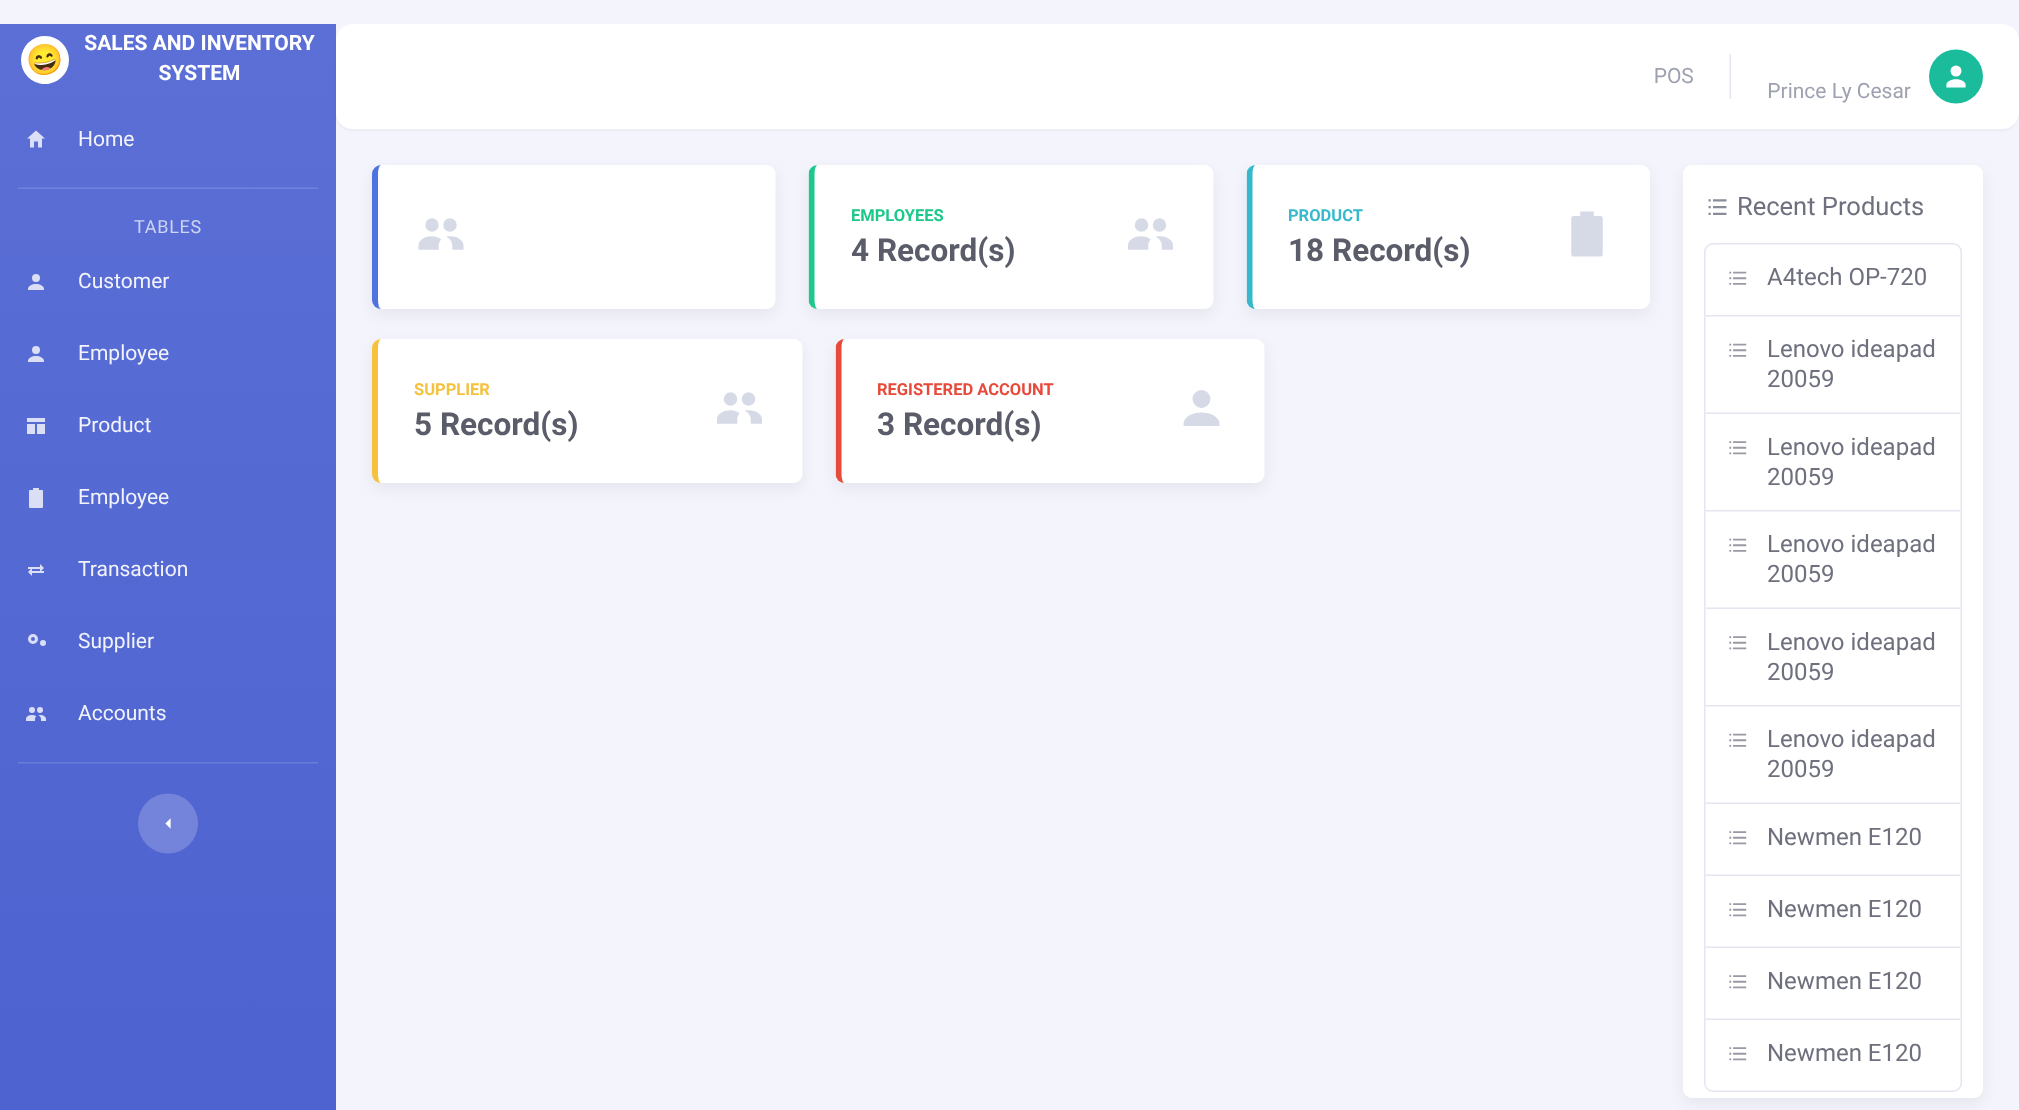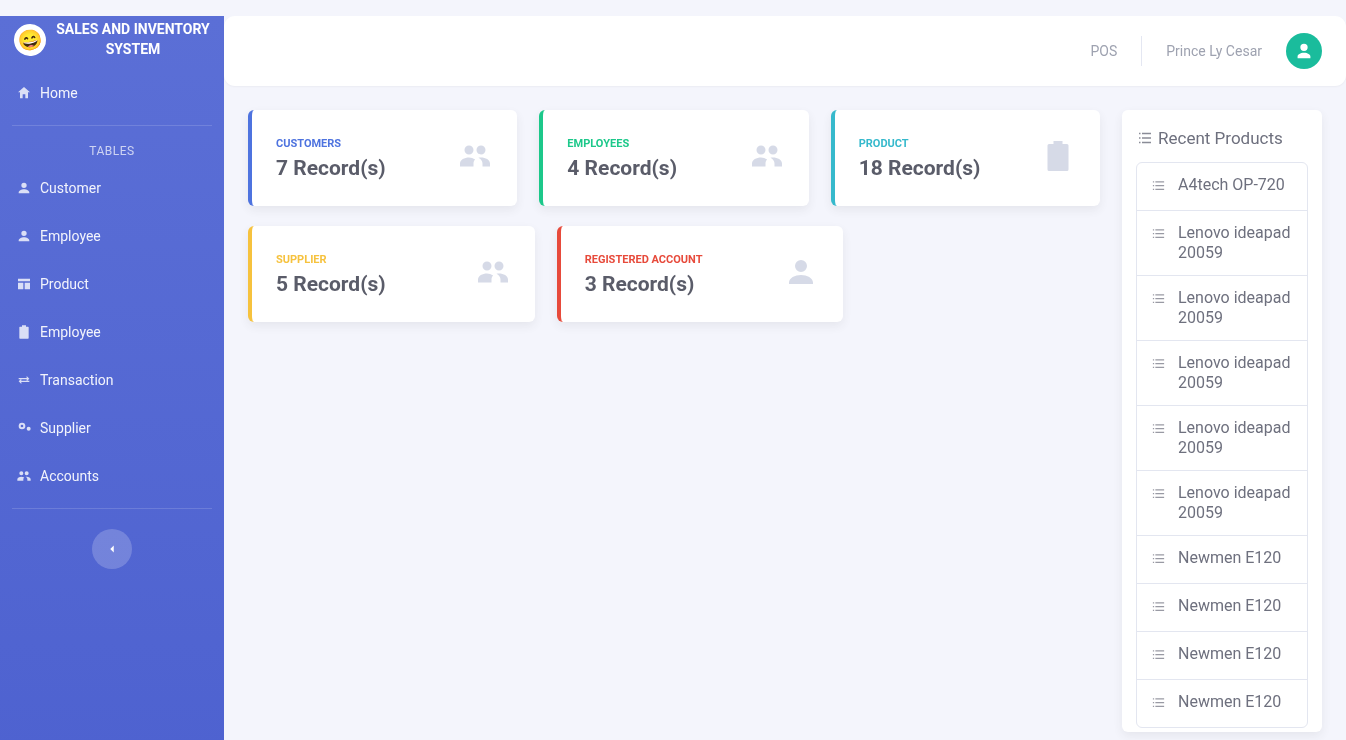--- a/index.html
+++ b/index.html
@@ -35,21 +35,21 @@
 }
 .brand-logo::before { content: "😄"; font-size: 20px; filter: grayscale(0) brightness(1.05); }
 .brand-title {
   flex:1; font-weight: 700; font-size: 14px; text-align: center; line-height: 1.4;
 }
 .sidebar-divider {
   border: 0; border-top: 1px solid rgba(255,255,255,0.15);
   margin: 8px 12px;
 }
 .nav-item {
-  display: flex; align-items: center; gap: 8px;
+  display: flex; align-items: center; gap: 20px;
   padding: 16px 16px;
   color: rgba(255,255,255,0.92);
   font-size: 14px;
   cursor: pointer;
   text-decoration: none;
 }
 .nav-heading {
   padding: 10px 16px 6px;
   font-size: 12px; color: rgba(255,255,255,0.7);
   letter-spacing: 0.5px;
@@ -73,21 +73,21 @@
   box-shadow: 0 1px 2px rgba(0,0,0,0.04);
   border-radius: 11px;
 }
 .topbar-link {
   color: #9ea2b0; font-size: 14px; cursor: pointer;
 }
 .topbar-sep {
   width: 1px; height: 30px; background: #e4e7f2;
 }
 .user {
-  display: flex; align-items: center; gap: 24px; cursor: pointer;
+  display: flex; align-items: flex-end; gap: 12px; cursor: pointer;
 }
 .user-name { color: #9ea2b0; font-size: 14px; }
 .avatar {
   width: 36px; height: 36px; border-radius: 50%;
   background: #1abc9c; display:flex; align-items:center; justify-content:center;
 }
 .avatar svg { fill: #fff; }
 
 .content {
   flex: 1; padding: 24px; display: flex; gap: 22px; overflow: auto;
@@ -246,24 +246,20 @@
               <path d="M12 12a4 4 0 100-8 4 4 0 000 8zm0 2c-4 0-7 2-7 4v2h14v-2c0-2-3-4-7-4z"></path>
             </svg>
         </span>
       </div>
     </div>
 
     <div class="content">
       <div class="cards">
         <div class="card-row">
           <div class="card blue">
-            <div>
-              <div class="label">CUSTOMERS</div>
-              <div class="value">7 Record(s)</div>
-            </div>
             <span class="card-ic">
               <svg viewBox="0 0 24 24">
                   <path d="M8 11a3 3 0 100-6 3 3 0 000 6zm8 0a3 3 0 100-6 3 3 0 000 6zM8 13c-3 0-6 1.5-6 4v2h9v-2c0-1 .4-1.9 1.1-2.6C10.8 13.5 9.4 13 8 13zm8 0c-.5 0-1.1.06-1.7.17C15.9 14 17 15.3 17 17v2h5v-2c0-2.5-3-4-6-4z"></path>
                 </svg>
             </span>
           </div>
           <div class="card green">
             <div>
               <div class="label">EMPLOYEES</div>
               <div class="value">4 Record(s)</div>

